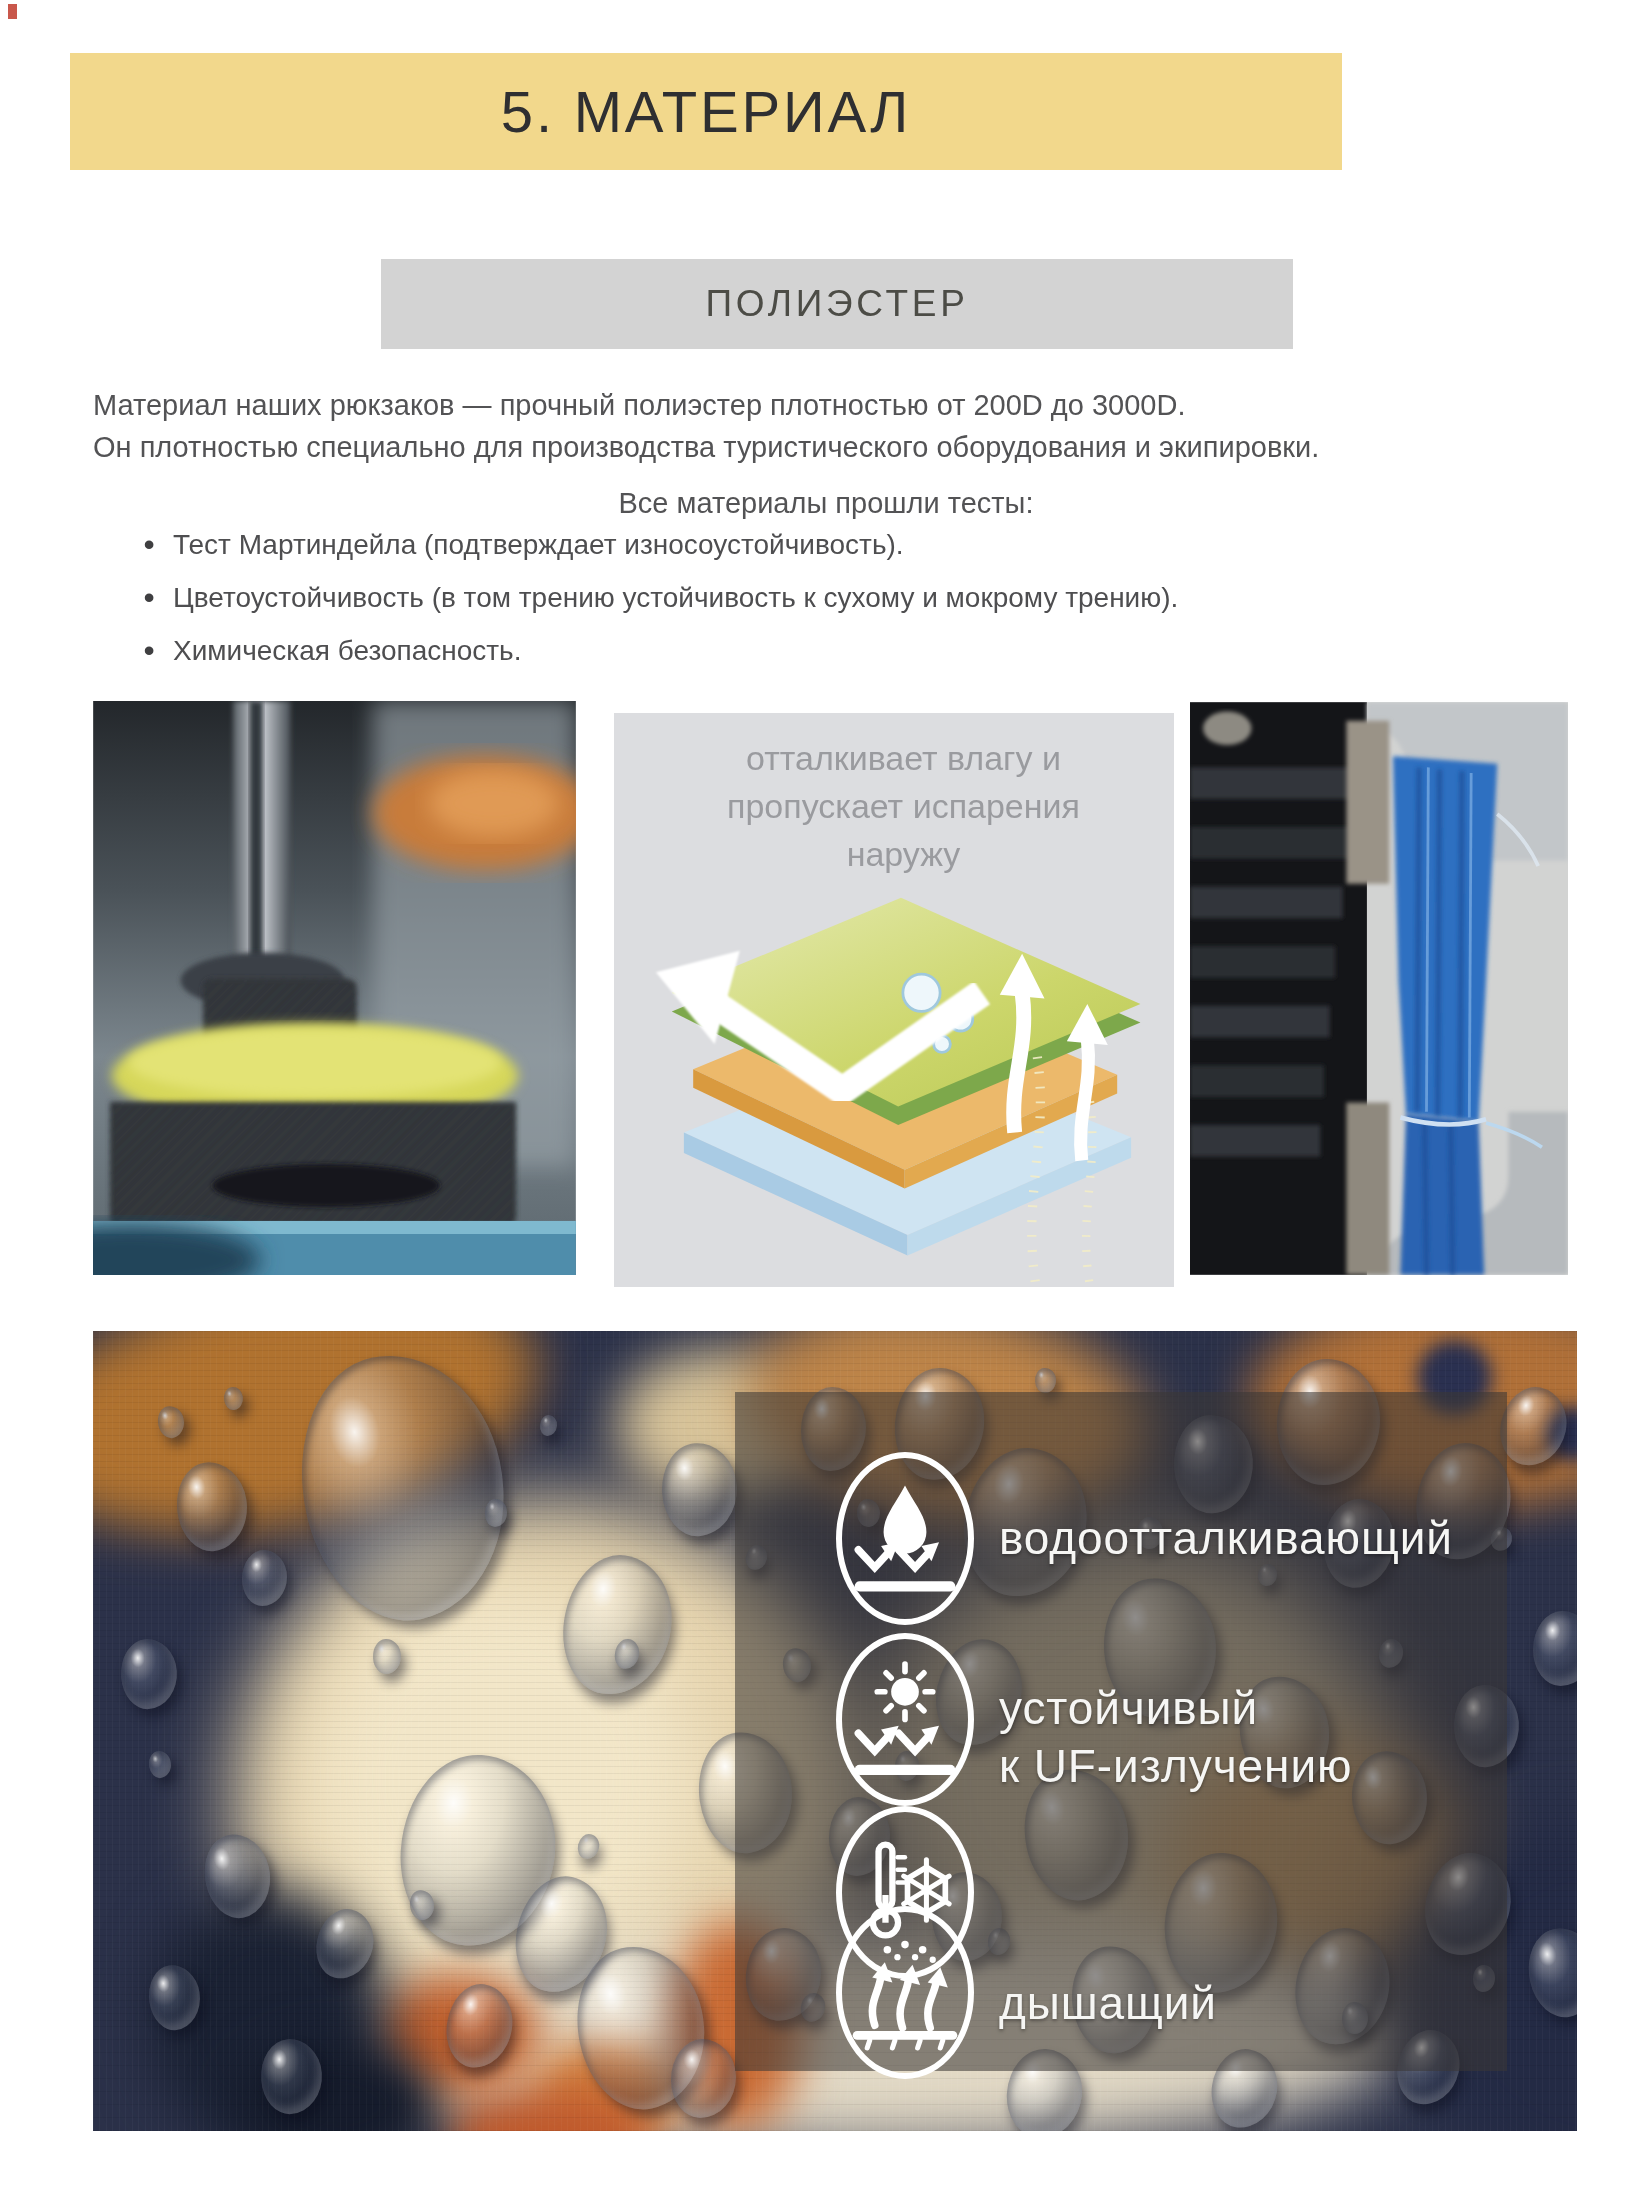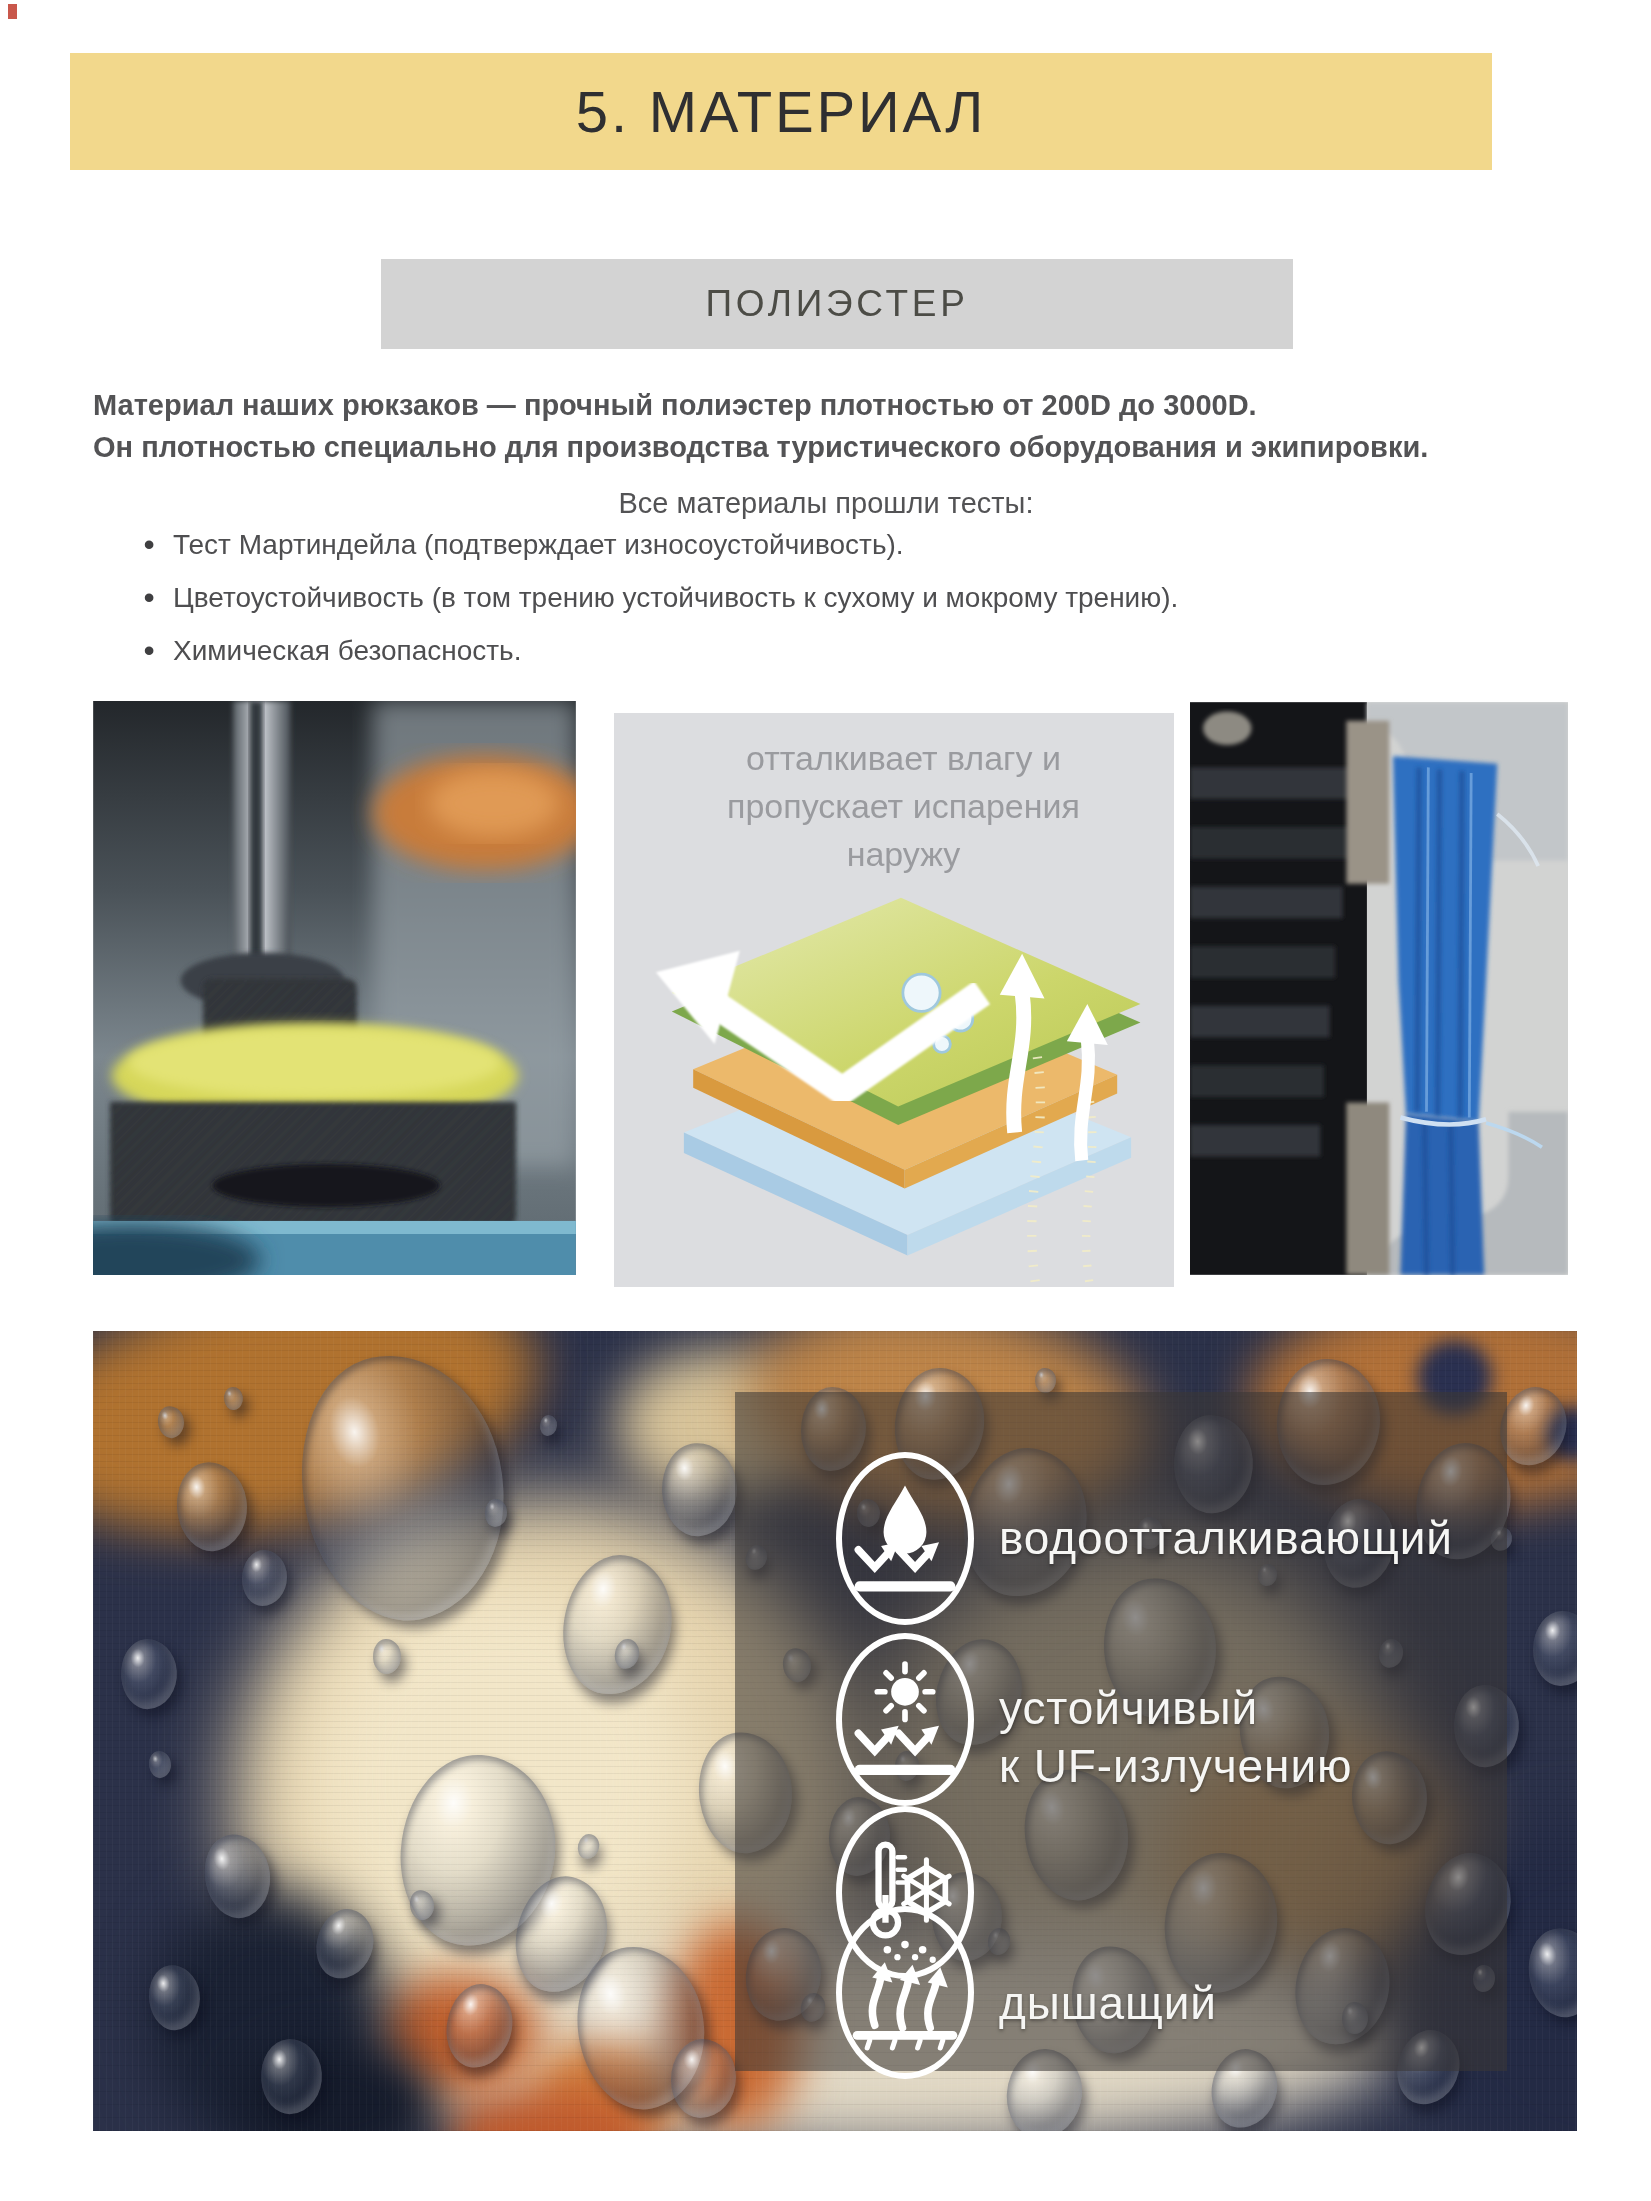--- a/index.html
+++ b/index.html
@@ -3,29 +3,29 @@
 <meta charset="utf-8">
 <style>
   html,body{margin:0;padding:0;background:#ffffff;}
   .page{position:relative;width:1652px;height:2202px;background:#fff;overflow:hidden;
         font-family:"Liberation Sans","DejaVu Sans",sans-serif;color:#4d4d4f;}
 
   
   .corner-mark{position:absolute;left:7.5px;top:3.7px;width:9.3px;height:15px;background:#c0392b;opacity:.85;}
 
   
-  .title-banner{position:absolute;left:70px;top:53px;width:1422px;height:117px;background:#f2d88c;
+  .title-banner{position:absolute;left:70px;top:53px;width:1272px;height:117px;background:#f2d88c;
                 display:flex;align-items:center;justify-content:center;}
   .title-banner h1{margin:0;font-size:58px;font-weight:200;letter-spacing:2.8px;color:#2f2f31;}
   .subtitle-banner{position:absolute;left:381px;top:259px;width:912px;height:90px;background:#d3d3d3;
                 display:flex;align-items:center;justify-content:center;}
   .subtitle-banner h2{margin:0;font-size:37px;font-weight:300;letter-spacing:3.7px;color:#4c4c46;}
 
   
-  .intro{position:absolute;left:93px;top:384px;width:1473px;font-size:29px;line-height:42px;color:#535355;font-weight:700;}
+  .intro{position:absolute;left:93px;top:384px;width:1473px;font-size:29px;line-height:42px;color:#535355;font-weight:400;}
   .tests-heading{position:absolute;left:0;top:487px;width:1652px;text-align:center;font-size:29px;color:#535355;font-weight:300;}
   .tests-list{position:absolute;left:138px;top:518px;margin:0;padding:0;list-style:none;font-size:28px;color:#4e4e50;font-weight:300;}
   .tests-list li{position:relative;padding-left:35px;line-height:53px;}
   .tests-list li::before{content:"•";position:absolute;left:5.6px;top:0;font-size:32px;color:#3f3f41;}
 
   
   .figure{position:absolute;overflow:hidden;}
   .fig-left{left:93px;top:701px;width:483px;height:574px;}
   .fig-mid{left:602px;top:701px;width:560px;height:574px;background:#dcdde0;}
   .fig-right{left:1190px;top:702px;width:378px;height:573px;}

